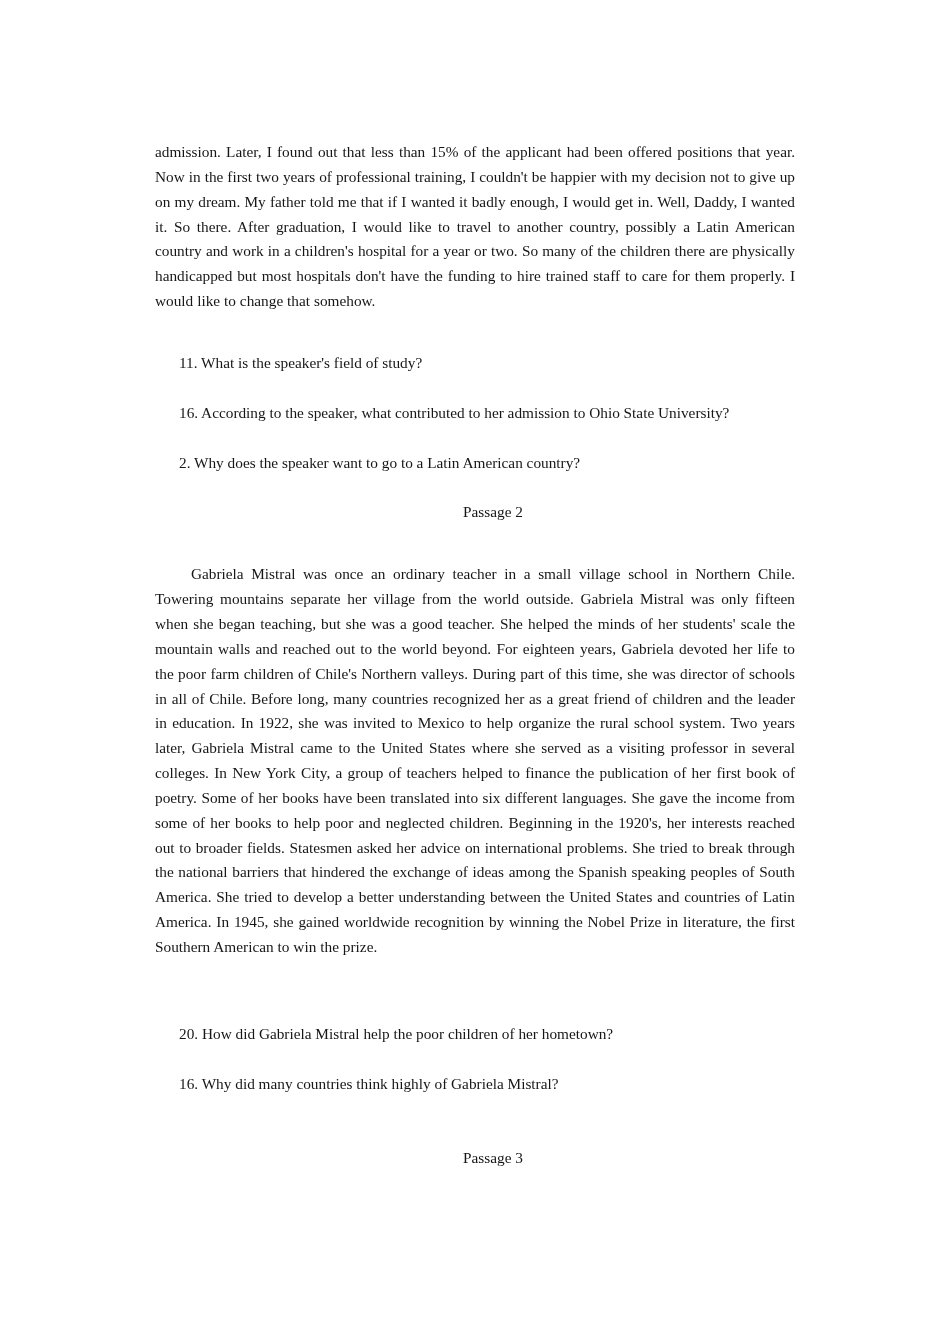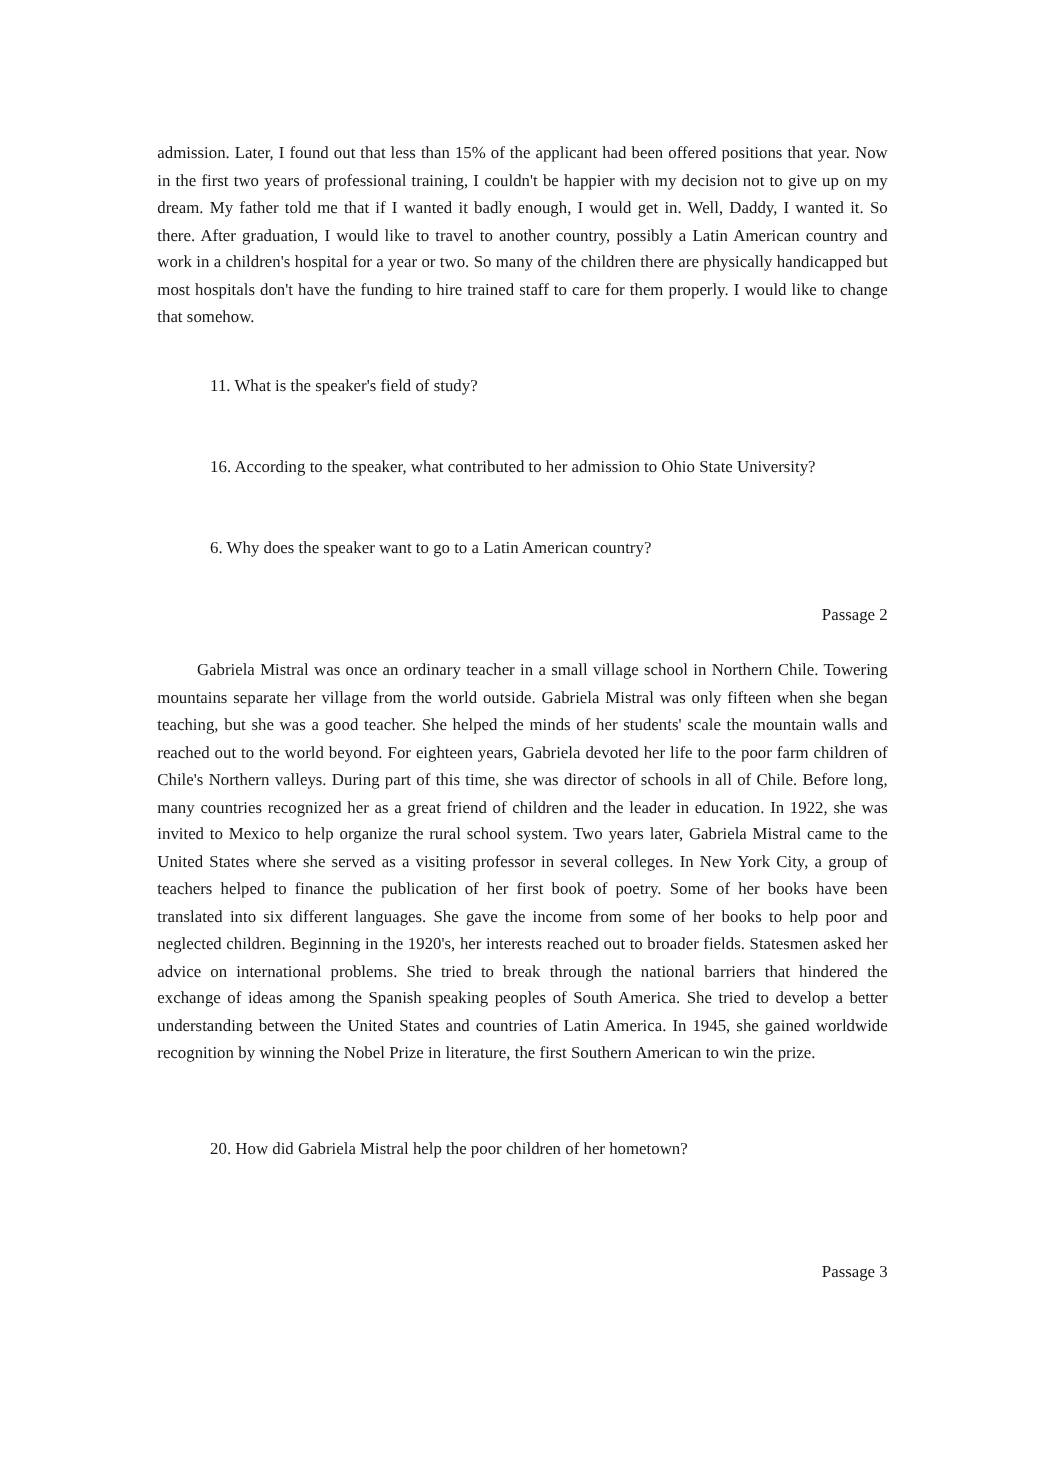--- a/index.html
+++ b/index.html
@@ -19,21 +19,21 @@
     width: 950px;
     height: 1344px;
     background: #ffffff;
     box-sizing: border-box;
     padding: 128px 143px 0 143px;
   }
   .content {
     width: 664px;
   }
   .para {
-    margin: 0;
+    margin: 12px;
     font-size: 15.3px;
     line-height: 24.85px;
     text-align: justify;
     text-justify: inter-word;
     hyphens: none;
     word-spacing: 0.1px;
   }
   .para-continued {
     text-indent: 0;
   }
@@ -43,64 +43,65 @@
   
   .para::after {
     content: "";
     display: inline-block;
     width: 100%;
   }
   .para.no-stretch::after {
     content: none;
   }
   .question {
-    margin: 12px;
+    margin: 0;
     font-size: 15.3px;
     line-height: 24.85px;
     padding-left: 36px;
     text-align: left;
   }
   .passage-label {
     margin: 0;
     font-size: 15.3px;
     line-height: 24.85px;
     padding-left: 36px;
-    text-align: right;
+    text-align: center;
   }
   .spacer-25 { height: 25px; }
 </style>
 </head>
 <body>
 
 <div class="page">
   <div class="content">
 
     <p class="para para-continued no-stretch">admission. Later, I found out that less than 15% of the applicant had been offered positions that year. Now in the first two years of professional training, I couldn't be happier with my decision not to give up on my dream. My father told me that if I wanted it badly enough, I would get in. Well, Daddy, I wanted it. So there. After graduation, I would like to travel to another country, possibly a Latin American country and work in a children's hospital for a year or two. So many of the children there are physically handicapped but most hospitals don't have the funding to hire trained staff to care for them properly. I would like to change that somehow.</p>
 
     <div class="spacer-25"></div>
     <p class="question">11. What is the speaker's field of study?</p>
 
     <div class="spacer-25"></div>
     <p class="question">16. According to the speaker, what contributed to her admission to Ohio State University?</p>
 
     <div class="spacer-25"></div>
-    <p class="question">6. Why does the speaker want to go to a Latin American country?</p>
+    <p class="question">2. Why does the speaker want to go to a Latin American country?</p>
 
     <div class="spacer-25"></div>
     <p class="passage-label">Passage 2</p>
 
     <div class="spacer-25"></div>
     <p class="para para-indent no-stretch">Gabriela Mistral was once an ordinary teacher in a small village school in Northern Chile. Towering mountains separate her village from the world outside. Gabriela Mistral was only fifteen when she began teaching, but she was a good teacher. She helped the minds of her students' scale the mountain walls and reached out to the world beyond. For eighteen years, Gabriela devoted her life to the poor farm children of Chile's Northern valleys. During part of this time, she was director of schools in all of Chile. Before long, many countries recognized her as a great friend of children and the leader in education. In 1922, she was invited to Mexico to help organize the rural school system. Two years later, Gabriela Mistral came to the United States where she served as a visiting professor in several colleges. In New York City, a group of teachers helped to finance the publication of her first book of poetry. Some of her books have been translated into six different languages. She gave the income from some of her books to help poor and neglected children. Beginning in the 1920's, her interests reached out to broader fields. Statesmen asked her advice on international problems. She tried to break through the national barriers that hindered the exchange of ideas among the Spanish speaking peoples of South America. She tried to develop a better understanding between the United States and countries of Latin America. In 1945, she gained worldwide recognition by winning the Nobel Prize in literature, the first Southern American to win the prize.</p>
 
     <div class="spacer-25"></div>
 
     <div class="spacer-25"></div>
     <p class="question">20. How did Gabriela Mistral help the poor children of her hometown?</p>
 
     <div class="spacer-25"></div>
+    <p class="question">16. Why did many countries think highly of Gabriela Mistral?</p>
 
     <div class="spacer-25"></div>
 
     <div class="spacer-25"></div>
     <p class="passage-label">Passage 3</p>
 
   </div>
 </div>
 
 </body></html>

